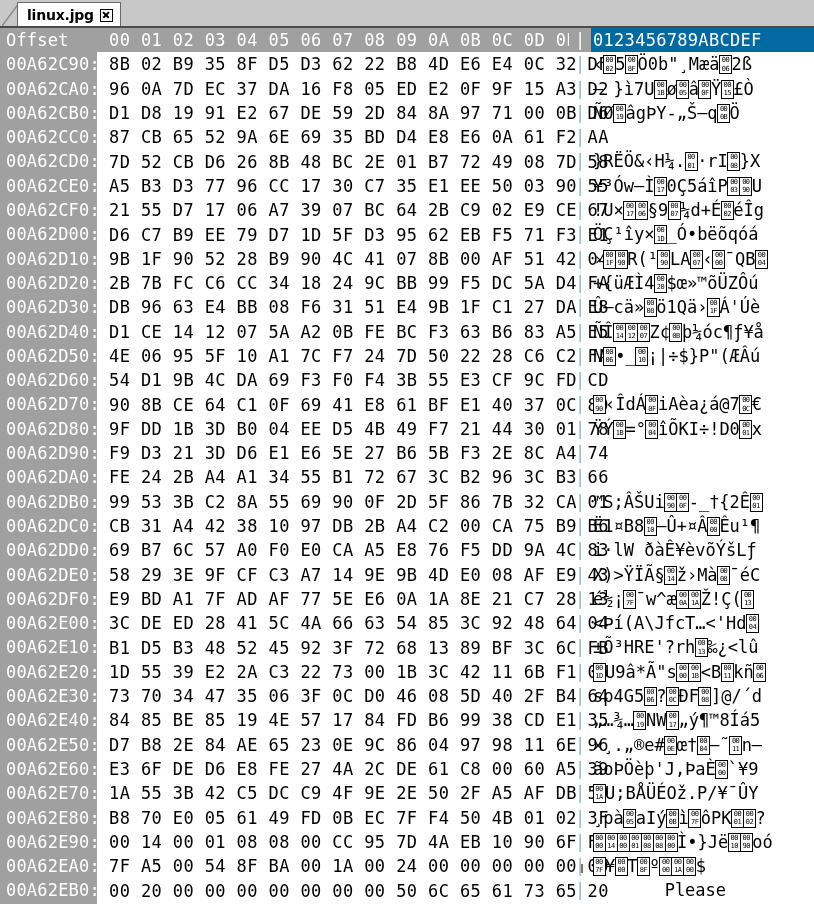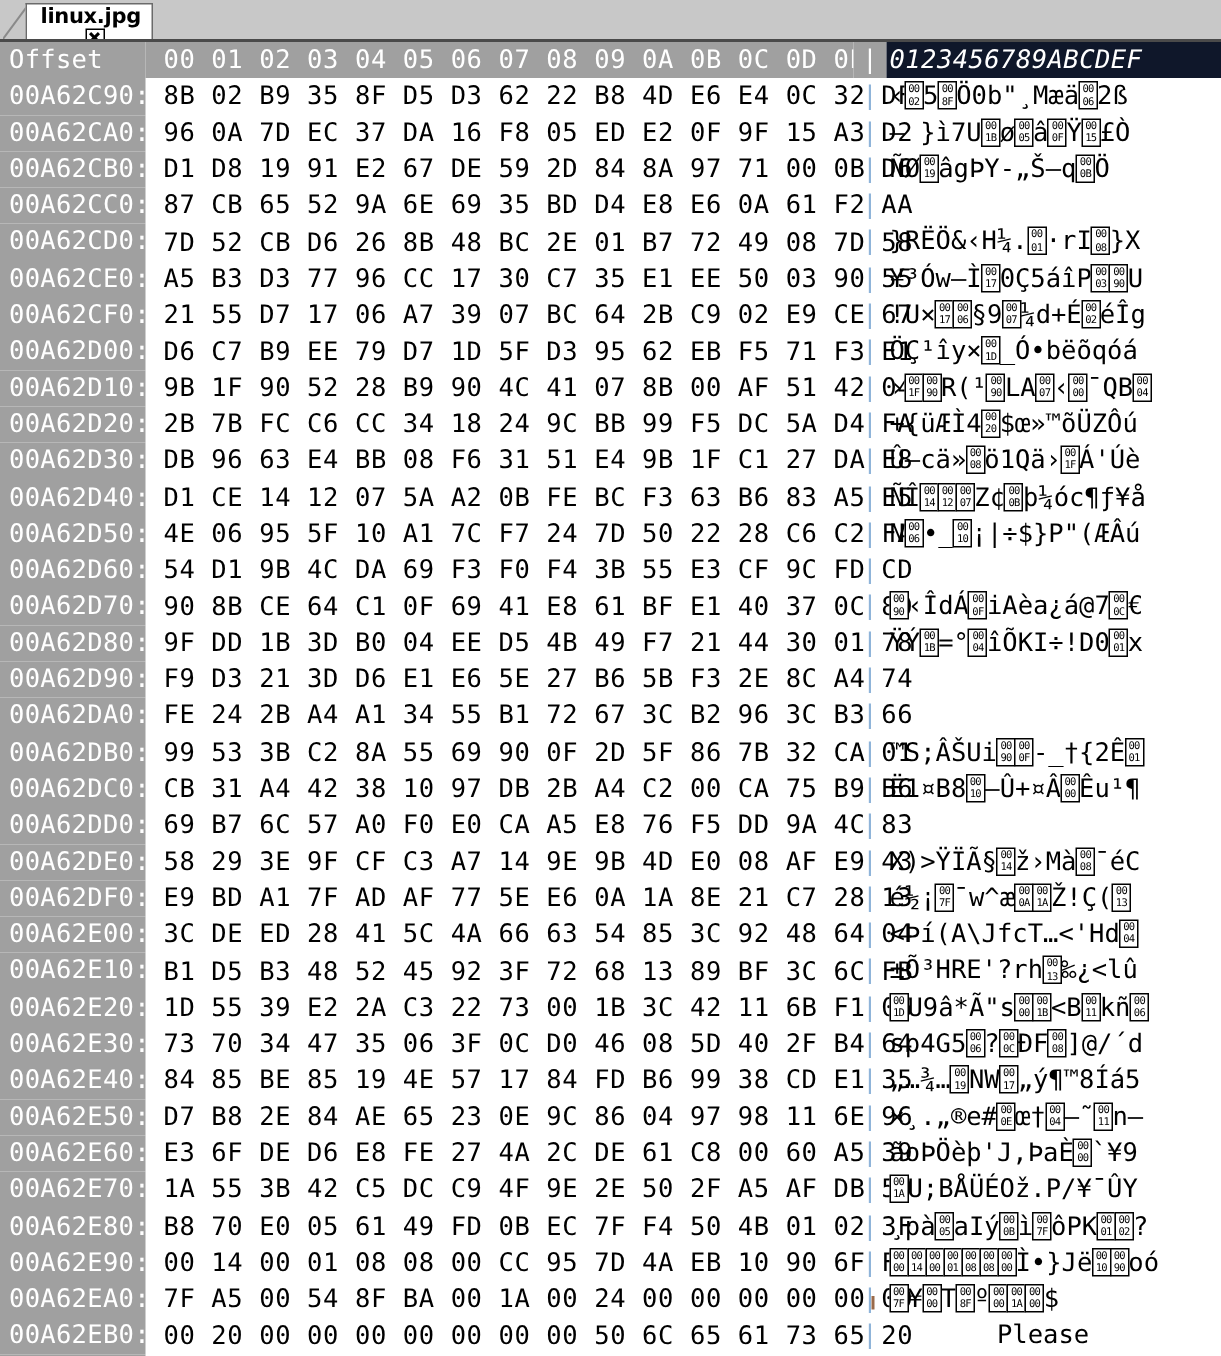--- a/index.html
+++ b/index.html
@@ -33,21 +33,20 @@
     position: absolute;
     left: 17px; top: 2px;
     height: 25px;
     background: #ffffff;
     border: 1px solid #6a6a6a;
     border-bottom: none;
     display: flex;
     align-items: center;
     padding: 0 7px 0 9px;
     box-sizing: border-box;
-    flex-direction: column;
   }
   .tab-slant {
     position: absolute;
     left: 2px; top: 3px;
     width: 22px; height: 24px;
     overflow: hidden;
   }
   .tab-slant svg { display: block; }
   .tab-label {
     font-family: "DejaVu Sans", sans-serif;
@@ -142,24 +141,23 @@
   .c-ascii {
     flex: 1 1 auto;
     color: #000000;
     padding-left: 2px;
     overflow: hidden;
     height: 24.3px;
     line-height: 24.3px;
     letter-spacing: 0px;
   }
   .hrow.header .c-ascii {
-    background: #0f172a;
+    background: #0369a1;
     color: #ffffff;
     letter-spacing: 0.3px;
-    font-style: italic;
   }
 
   
   .ctl {
     display: inline-block;
     border: 1.4px solid #000;
     box-sizing: border-box;
     width: 13px;
     height: 19px;
     vertical-align: -4px;
@@ -234,21 +232,21 @@
       <div class="hrow"><div class="c-offset">00A62D30:</div><div class="c-hex">DB 96 63 E4 BB 08 F6 31 51 E4 9B 1F C1 27 DA E8</div><div class="c-sep">|</div><div class="c-ascii">Û–cä»<span class="ctl"><i>00</i><i>08</i></span>ö1Qä›<span class="ctl"><i>00</i><i>1F</i></span>Á'Úè</div></div>
       <div class="hrow"><div class="c-offset">00A62D40:</div><div class="c-hex">D1 CE 14 12 07 5A A2 0B FE BC F3 63 B6 83 A5 E5</div><div class="c-sep">|</div><div class="c-ascii">ÑÎ<span class="ctl"><i>00</i><i>14</i></span><span class="ctl"><i>00</i><i>12</i></span><span class="ctl"><i>00</i><i>07</i></span>Z¢<span class="ctl"><i>00</i><i>0B</i></span>þ¼óc¶ƒ¥å</div></div>
       <div class="hrow"><div class="c-offset">00A62D50:</div><div class="c-hex">4E 06 95 5F 10 A1 7C F7 24 7D 50 22 28 C6 C2 FA</div><div class="c-sep">|</div><div class="c-ascii">N<span class="ctl"><i>00</i><i>06</i></span>•_<span class="ctl"><i>00</i><i>10</i></span>¡|÷$}P"(ÆÂú</div></div>
       <div class="hrow"><div class="c-offset">00A62D60:</div><div class="c-hex">54 D1 9B 4C DA 69 F3 F0 F4 3B 55 E3 CF 9C FD CD</div><div class="c-sep">|</div></div>
       <div class="hrow"><div class="c-offset">00A62D70:</div><div class="c-hex">90 8B CE 64 C1 0F 69 41 E8 61 BF E1 40 37 0C 80</div><div class="c-sep">|</div><div class="c-ascii"><span class="ctl"><i>00</i><i>90</i></span>‹ÎdÁ<span class="ctl"><i>00</i><i>0F</i></span>iAèa¿á@7<span class="ctl"><i>00</i><i>0C</i></span>€</div></div>
       <div class="hrow"><div class="c-offset">00A62D80:</div><div class="c-hex">9F DD 1B 3D B0 04 EE D5 4B 49 F7 21 44 30 01 78</div><div class="c-sep">|</div><div class="c-ascii">ŸÝ<span class="ctl"><i>00</i><i>1B</i></span>=°<span class="ctl"><i>00</i><i>04</i></span>îÕKI÷!D0<span class="ctl"><i>00</i><i>01</i></span>x</div></div>
       <div class="hrow"><div class="c-offset">00A62D90:</div><div class="c-hex">F9 D3 21 3D D6 E1 E6 5E 27 B6 5B F3 2E 8C A4 74</div><div class="c-sep">|</div></div>
       <div class="hrow"><div class="c-offset">00A62DA0:</div><div class="c-hex">FE 24 2B A4 A1 34 55 B1 72 67 3C B2 96 3C B3 66</div><div class="c-sep">|</div></div>
       <div class="hrow"><div class="c-offset">00A62DB0:</div><div class="c-hex">99 53 3B C2 8A 55 69 90 0F 2D 5F 86 7B 32 CA 01</div><div class="c-sep">|</div><div class="c-ascii">™S;ÂŠUi<span class="ctl"><i>00</i><i>90</i></span><span class="ctl"><i>00</i><i>0F</i></span>-_†{2Ê<span class="ctl"><i>00</i><i>01</i></span></div></div>
       <div class="hrow"><div class="c-offset">00A62DC0:</div><div class="c-hex">CB 31 A4 42 38 10 97 DB 2B A4 C2 00 CA 75 B9 B6</div><div class="c-sep">|</div><div class="c-ascii">Ë1¤B8<span class="ctl"><i>00</i><i>10</i></span>—Û+¤Â<span class="ctl"><i>00</i><i>00</i></span>Êu¹¶</div></div>
-      <div class="hrow"><div class="c-offset">00A62DD0:</div><div class="c-hex">69 B7 6C 57 A0 F0 E0 CA A5 E8 76 F5 DD 9A 4C 83</div><div class="c-sep">|</div></div>
+      <div class="hrow"><div class="c-offset">00A62DD0:</div><div class="c-hex">69 B7 6C 57 A0 F0 E0 CA A5 E8 76 F5 DD 9A 4C 83</div><div class="c-sep">|</div><div class="c-ascii">i·lW&nbsp;ðàÊ¥èvõÝšLƒ</div></div>
       <div class="hrow"><div class="c-offset">00A62DE0:</div><div class="c-hex">58 29 3E 9F CF C3 A7 14 9E 9B 4D E0 08 AF E9 43</div><div class="c-sep">|</div><div class="c-ascii">X)&gt;ŸÏÃ§<span class="ctl"><i>00</i><i>14</i></span>ž›Mà<span class="ctl"><i>00</i><i>08</i></span>¯éC</div></div>
       <div class="hrow"><div class="c-offset">00A62DF0:</div><div class="c-hex">E9 BD A1 7F AD AF 77 5E E6 0A 1A 8E 21 C7 28 13</div><div class="c-sep">|</div><div class="c-ascii">é½¡<span class="ctl"><i>00</i><i>7F</i></span>­¯w^æ<span class="ctl"><i>00</i><i>0A</i></span><span class="ctl"><i>00</i><i>1A</i></span>Ž!Ç(<span class="ctl"><i>00</i><i>13</i></span></div></div>
       <div class="hrow"><div class="c-offset">00A62E00:</div><div class="c-hex">3C DE ED 28 41 5C 4A 66 63 54 85 3C 92 48 64 04</div><div class="c-sep">|</div><div class="c-ascii">&lt;Þí(A\JfcT…&lt;'Hd<span class="ctl"><i>00</i><i>04</i></span></div></div>
       <div class="hrow"><div class="c-offset">00A62E10:</div><div class="c-hex">B1 D5 B3 48 52 45 92 3F 72 68 13 89 BF 3C 6C FB</div><div class="c-sep">|</div><div class="c-ascii">±Õ³HRE'?rh<span class="ctl"><i>00</i><i>13</i></span>‰¿&lt;lû</div></div>
       <div class="hrow"><div class="c-offset">00A62E20:</div><div class="c-hex">1D 55 39 E2 2A C3 22 73 00 1B 3C 42 11 6B F1 06</div><div class="c-sep">|</div><div class="c-ascii"><span class="ctl"><i>00</i><i>1D</i></span>U9â*Ã"s<span class="ctl"><i>00</i><i>00</i></span><span class="ctl"><i>00</i><i>1B</i></span>&lt;B<span class="ctl"><i>00</i><i>11</i></span>kñ<span class="ctl"><i>00</i><i>06</i></span></div></div>
       <div class="hrow"><div class="c-offset">00A62E30:</div><div class="c-hex">73 70 34 47 35 06 3F 0C D0 46 08 5D 40 2F B4 64</div><div class="c-sep">|</div><div class="c-ascii">sp4G5<span class="ctl"><i>00</i><i>06</i></span>?<span class="ctl"><i>00</i><i>0C</i></span>ÐF<span class="ctl"><i>00</i><i>08</i></span>]@/´d</div></div>
       <div class="hrow"><div class="c-offset">00A62E40:</div><div class="c-hex">84 85 BE 85 19 4E 57 17 84 FD B6 99 38 CD E1 35</div><div class="c-sep">|</div><div class="c-ascii">„…¾…<span class="ctl"><i>00</i><i>19</i></span>NW<span class="ctl"><i>00</i><i>17</i></span>„ý¶™8Íá5</div></div>
       <div class="hrow"><div class="c-offset">00A62E50:</div><div class="c-hex">D7 B8 2E 84 AE 65 23 0E 9C 86 04 97 98 11 6E 96</div><div class="c-sep">|</div><div class="c-ascii">×¸.„®e#<span class="ctl"><i>00</i><i>0E</i></span>œ†<span class="ctl"><i>00</i><i>04</i></span>—˜<span class="ctl"><i>00</i><i>11</i></span>n–</div></div>
       <div class="hrow"><div class="c-offset">00A62E60:</div><div class="c-hex">E3 6F DE D6 E8 FE 27 4A 2C DE 61 C8 00 60 A5 39</div><div class="c-sep">|</div><div class="c-ascii">ãoÞÖèþ'J,ÞaÈ<span class="ctl"><i>00</i><i>00</i></span>`¥9</div></div>
       <div class="hrow"><div class="c-offset">00A62E70:</div><div class="c-hex">1A 55 3B 42 C5 DC C9 4F 9E 2E 50 2F A5 AF DB 59</div><div class="c-sep">|</div><div class="c-ascii"><span class="ctl"><i>00</i><i>1A</i></span>U;BÅÜÉOž.P/¥¯ÛY</div></div>

